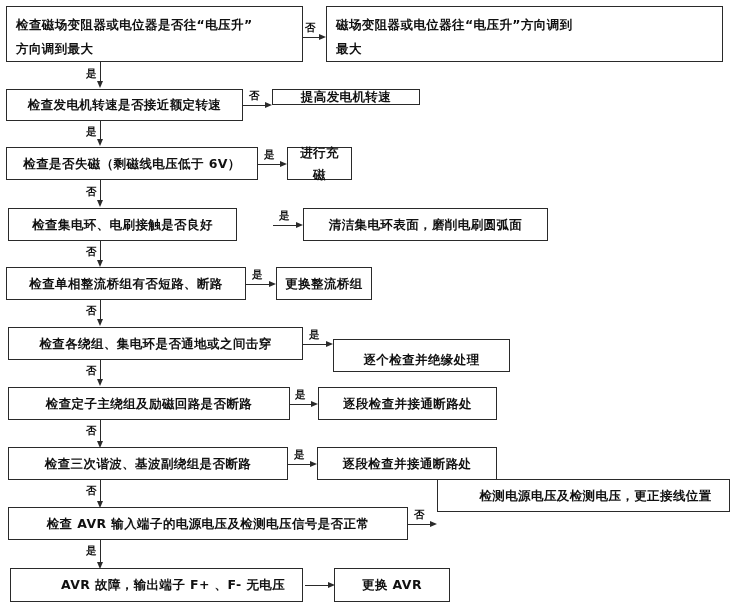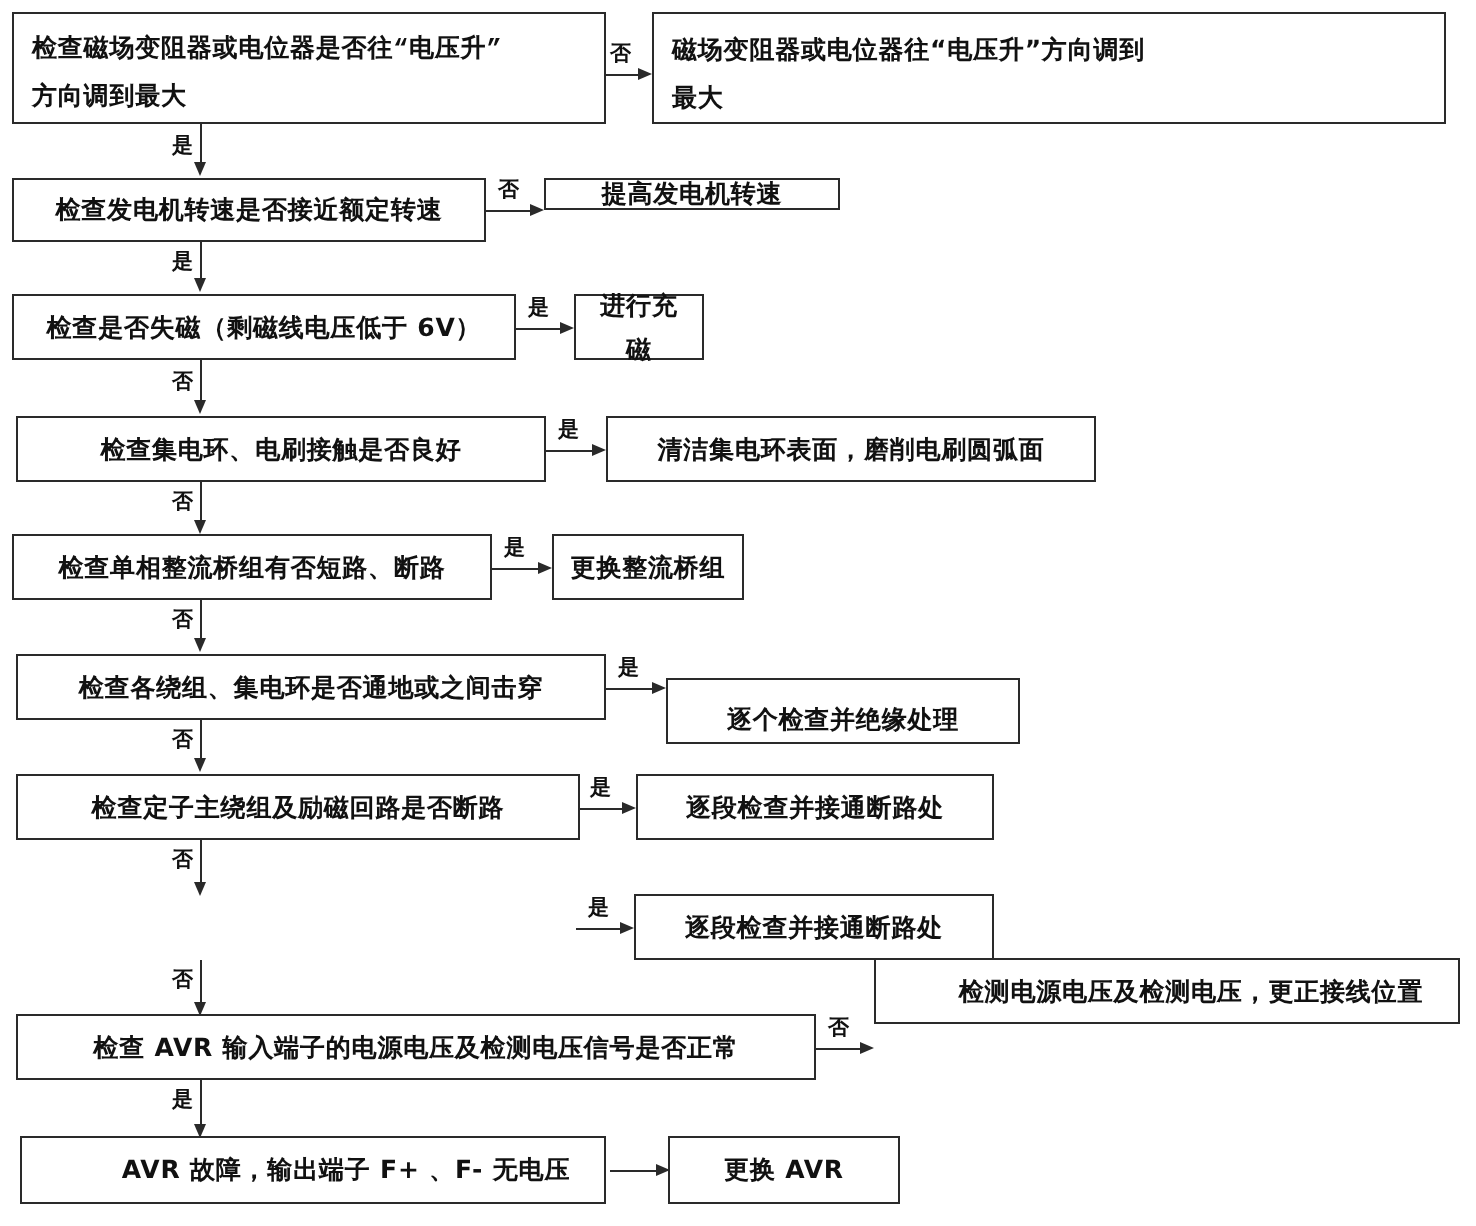--- a/index.html
+++ b/index.html
@@ -70,21 +70,21 @@
     color: #111111;
     line-height: 1;
     white-space: nowrap;
   }
 </style>
 </head>
 <body>
 
 <div id="canvas">
 
-  <div class="box two-line" style="left:6px; top:6px; width:297px; height:56px;font-family:Liberation Mono, monospace;">
+  <div class="box two-line" style="left:6px; top:6px; width:297px; height:56px;">
     <div>检查磁场变阻器或电位器是否往“电压升”</div>
     <div>方向调到最大</div>
   </div>
   <div class="hline" style="left:303px; top:37px; width:18px;"></div>
   <div class="arrow-right" style="left:319px; top:33.5px;"></div>
   <div class="edge-label" style="left:305px; top:22px;">否</div>
   <div class="box two-line" style="left:326px; top:6px; width:397px; height:56px;">
     <div>磁场变阻器或电位器往“电压升”方向调到</div>
     <div>最大</div>
   </div>
@@ -114,21 +114,21 @@
   <div class="arrow-right" style="left:280px; top:160.5px;"></div>
   <div class="edge-label" style="left:264px; top:149px;">是</div>
   <div class="box" style="left:287px; top:147px; width:65px; height:33px;">
     <span>进行充磁</span>
   </div>
 
   <div class="vline" style="left:100px; top:180px; width:1px; height:22px;"></div>
   <div class="arrow-down" style="left:97px; top:200px;"></div>
   <div class="edge-label" style="left:86px; top:186px;">否</div>
 
-  <div class="box" style="left:8px; top:208px; width:265px; height:33px;">
+  <div class="box" style="left:8px; top:208px; width:229px; height:33px;">
     <span>检查集电环、电刷接触是否良好</span>
   </div>
   <div class="hline" style="left:273px; top:225px; width:25px;"></div>
   <div class="arrow-right" style="left:296px; top:221.5px;"></div>
   <div class="edge-label" style="left:279px; top:210px;">是</div>
   <div class="box" style="left:303px; top:208px; width:245px; height:33px;">
     <span>清洁集电环表面，磨削电刷圆弧面</span>
   </div>
 
   <div class="vline" style="left:100px; top:241px; width:1px; height:22px;"></div>
@@ -170,20 +170,23 @@
   <div class="arrow-right" style="left:311px; top:400.5px;"></div>
   <div class="edge-label" style="left:295px; top:389px;">是</div>
   <div class="box" style="left:318px; top:387px; width:179px; height:33px;">
     <span>逐段检查并接通断路处</span>
   </div>
 
   <div class="vline" style="left:100px; top:420px; width:1px; height:24px;"></div>
   <div class="arrow-down" style="left:97px; top:441px;"></div>
   <div class="edge-label" style="left:86px; top:425px;">否</div>
 
+  <div class="box" style="left:8px; top:447px; width:280px; height:33px;">
+    <span>检查三次谐波、基波副绕组是否断路</span>
+  </div>
   <div class="hline" style="left:288px; top:464px; width:24px;"></div>
   <div class="arrow-right" style="left:310px; top:460.5px;"></div>
   <div class="edge-label" style="left:294px; top:449px;">是</div>
   <div class="box" style="left:317px; top:447px; width:180px; height:33px;">
     <span>逐段检查并接通断路处</span>
   </div>
 
   <div class="vline" style="left:100px; top:480px; width:1px; height:24px;"></div>
   <div class="arrow-down" style="left:97px; top:501px;"></div>
   <div class="edge-label" style="left:86px; top:485px;">否</div>

